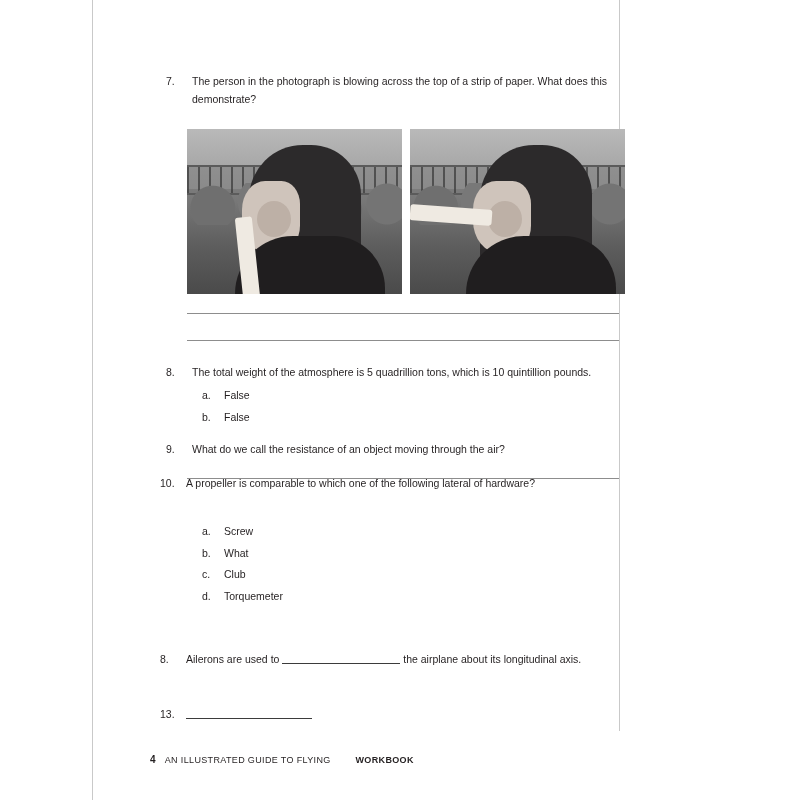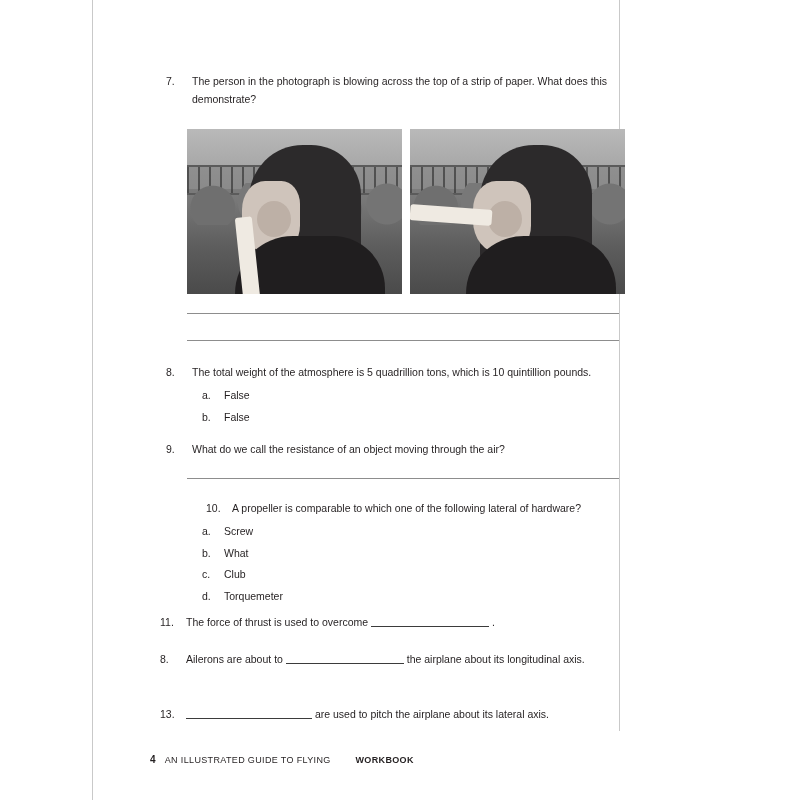--- a/index.html
+++ b/index.html
@@ -258,21 +258,21 @@
         <span>False</span>
       </div>
     </div>
 
     <div class="q" style="left:16px; top:440px; width:450px;">
       <span class="num">9.</span>
       <span class="body">What do we call the resistance of an object moving through the air?</span>
     </div>
     <div class="rule" style="left:37px; top:478px; width:432px;"></div>
 
-    <div class="q" style="left:10px; top:499px; width:456px;margin-left:46px;">
+    <div class="q" style="left:10px; top:474px; width:456px;">
       <span class="num">10.</span>
       <span class="body">A propeller is comparable to which one of the following lateral of hardware?</span>
     </div>
     <div class="choices" style="left:52px; top:521px;">
       <div class="choice">
         <span class="letter">a.</span>
         <span>Screw</span>
       </div>
       <div class="choice">
         <span class="letter">b.</span>
@@ -281,43 +281,34 @@
       <div class="choice">
         <span class="letter">c.</span>
         <span>Club</span>
       </div>
       <div class="choice">
         <span class="letter">d.</span>
         <span>Torquemeter</span>
       </div>
     </div>
 
-    <div class="q" style="left:10px; top:613px; width:456px;">
-      <span class="num">11.</span>
-      <span class="body">
-        <span>The force of thrust is used to overcome</span>
-        <span class="blank" style="width:118px;"></span>
-        <span>.</span>
-      </span>
-    </div>
 
     <div class="q" style="left:10px; top:650px; width:456px;">
       <span class="num">8.</span>
       <span class="body">
-        <span>Ailerons are about to</span>
+        <span>Ailerons are used to</span>
         <span class="blank" style="width:118px;"></span>
         <span>the airplane about its longitudinal axis.</span>
       </span>
     </div>
 
     <div class="q" style="left:10px; top:685px; width:456px;margin-top:20px;">
       <span class="num">13.</span>
       <span class="body">
         <span class="blank" style="width:126px;"></span>
-        <span>are used to pitch the airplane about its lateral axis.</span>
       </span>
     </div>
 
   </div>
 
   <div class="footer">
     <span class="pagenum">4</span>
     <span class="title">
       <span>AN ILLUSTRATED GUIDE TO FLYING</span>
       <span class="bold">WORKBOOK</span>

